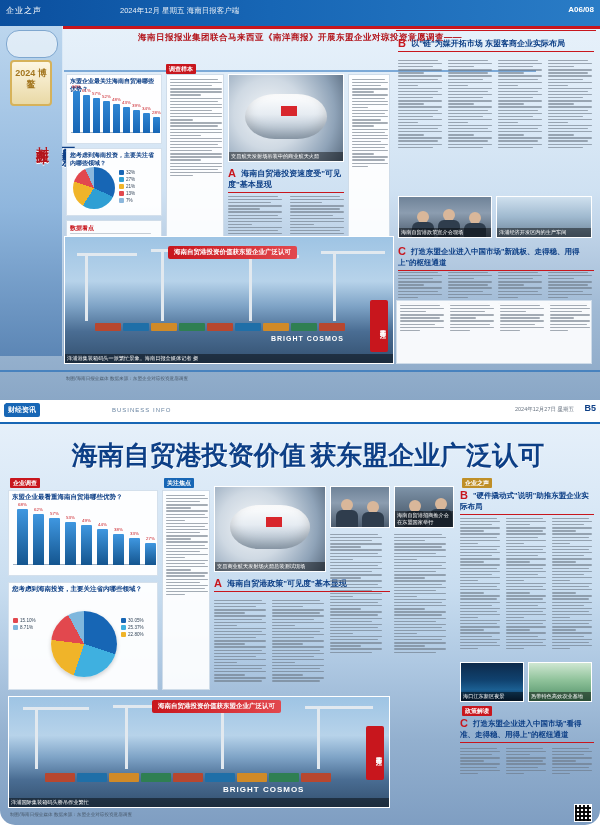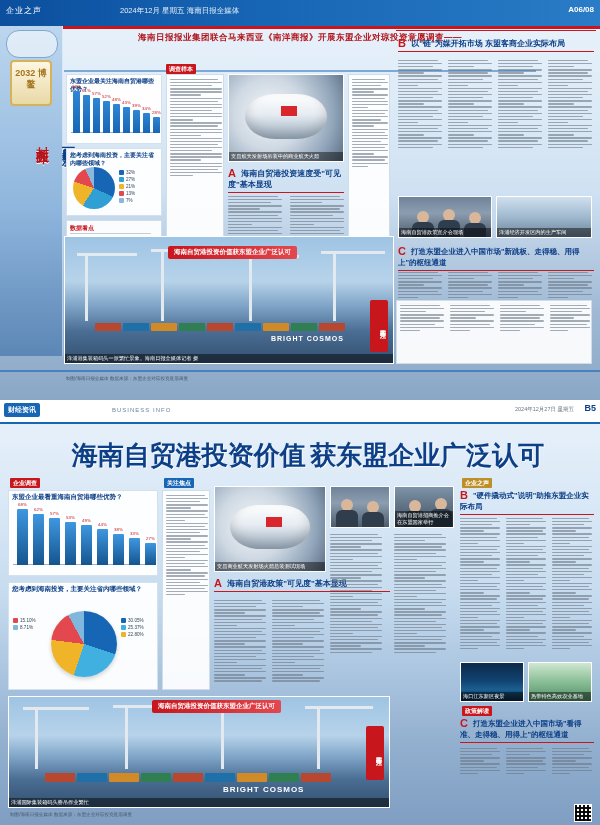--- a/index.html
+++ b/index.html
@@ -7,21 +7,21 @@
     width:600px;height:825px;
     background:#ffffff;
     font-family:"Liberation Sans", sans-serif;
     overflow:hidden;
   }
   .page{position:relative;width:600px;height:825px;}
 
   
   .sheet{position:absolute;left:0;width:600px;overflow:hidden;background:#fff;}
   .sheet.top{top:0;height:400px;}
-  .sheet.bottom{top:400px;height:425px;}
+  .sheet.bottom{top:400px;height:425px;border-radius:15px;}
 
   .bg-sky{
     position:absolute;left:0;top:0;width:100%;height:100%;
     background:linear-gradient(180deg,#eaf3fb 0%, #dceaf7 28%, #cfe1f2 48%, #b9cee4 62%, #9fb9d4 78%, #8aa7c6 100%);
   }
   .bg-sky.b{
     background:linear-gradient(180deg,#e9f2fb 0%, #d9e8f6 25%, #c7dcef 45%, #aec8e2 62%, #93b0cf 80%, #7f9ec2 100%);
   }
 
   
@@ -196,28 +196,28 @@
 </head>
 <body>
 
 <div class="page">
 
   <div class="sheet top">
     <div class="bg-sky"></div>
 
     <div class="masthead">
       <div class="mh-left">企业之声</div>
-      <div class="mh-mid">2024年12月 星期五 海南日报全媒体</div>
+      <div class="mh-mid">2024年12月 星期五 海南日报客户端</div>
       <div class="mh-right">A06/08</div>
     </div>
     <div class="redline" style="top:26px"></div>
 
     <div class="leftdeco">
       <div class="logo-ring"></div>
-      <div class="yearbadge">2032 博鳌</div>
+      <div class="yearbadge">2024 博鳌</div>
       <div class="vtext" style="top:110px;left:4px;">封关在即</div>
       <div class="vtext" style="top:110px;left:30px;color:#0d3f86;">百舸争新</div>
     </div>
 
     <div class="kicker" style="top:32px;left:0;">海南日报报业集团联合马来西亚《南洋商报》开展东盟企业对琼投资意愿调查——</div>
     <div class="redline" style="top:70px;left:64px;width:472px;height:2px;background:#1766b5;opacity:.5"></div>
 
     <div class="chartbox" style="left:66px;top:74px;width:96px;height:70px;">
       <div class="chart-head">东盟企业最关注海南自贸港哪些优势？</div>
       <div class="bars">

